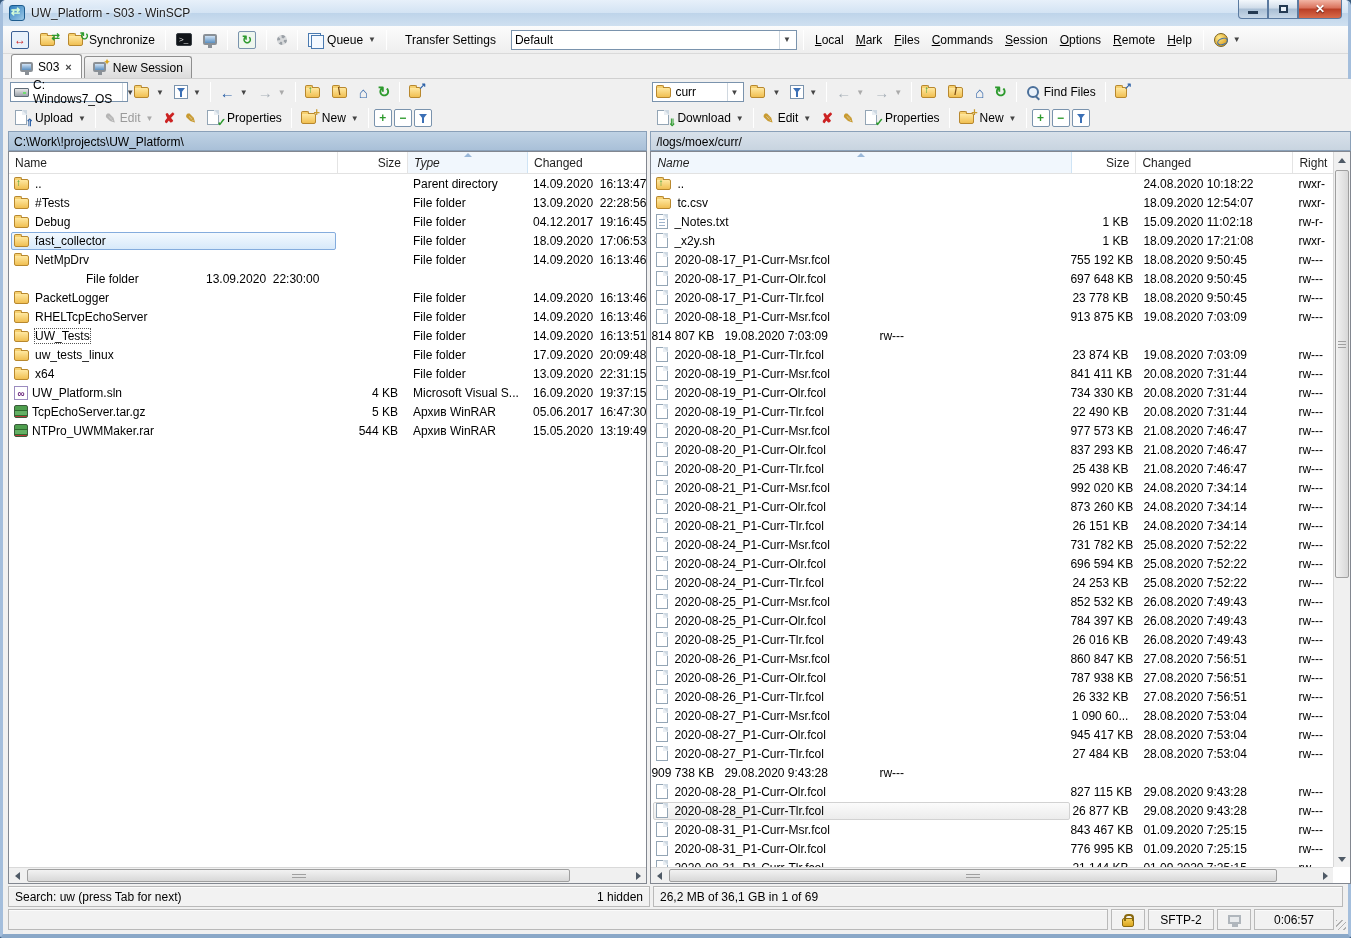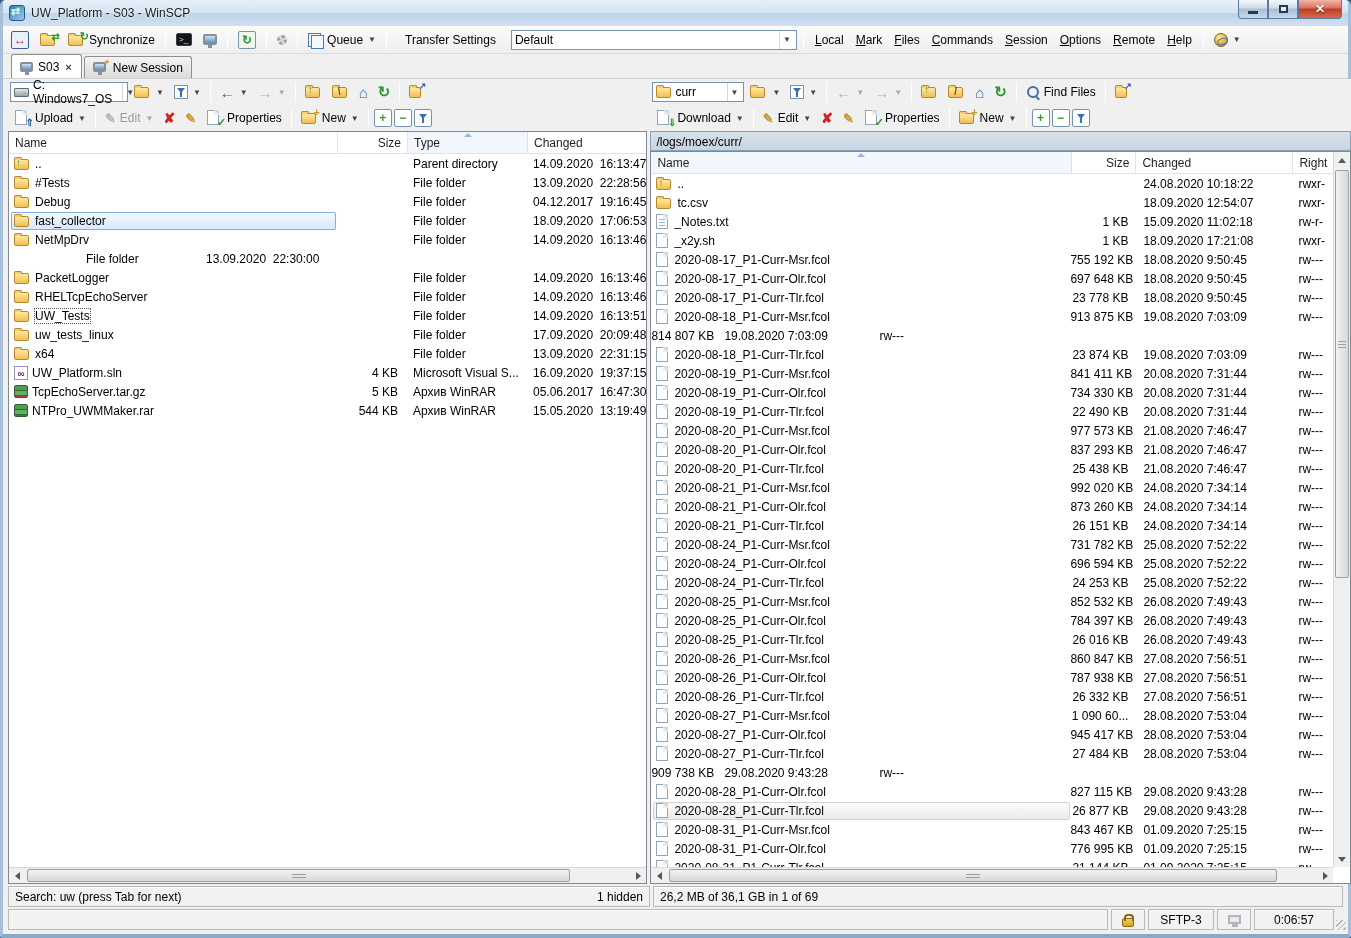--- a/index.html
+++ b/index.html
@@ -90,21 +90,21 @@
   .combo { display:flex; align-items:center; height:20px; border:1px solid #7a93ad; background:#fff; padding:0 2px 0 3px; gap:4px; }
   .combo .cval { padding-right:6px; }
   .combo .carr { font-size:8px; color:#444; border-left:1px solid #d0d8e0; padding:0 3px; align-self:stretch; display:flex; align-items:center; }
   .pathbar { height:20px; line-height:20px; padding:0 5px; border:1px solid #8aa0b8; white-space:nowrap; overflow:hidden; }
   .pathbar.act { background:linear-gradient(#bfd2e4,#a9c0d8); }
   .pathbar.inact { background:linear-gradient(#d8e1ea,#c8d4e0); }
 
   .listwrap { flex:1; display:flex; flex-direction:column; border:1px solid #828790; background:#fff; position:relative; overflow:hidden; }
   .lheader { height:22px; display:flex; border-bottom:1px solid #e2e2e2; background:#fff; flex:none; }
   .hcol { border-right:1px solid #e4e4e4; padding:0 6px; line-height:22px; color:#1f1f1f; position:relative; white-space:nowrap; overflow:hidden; }
-  .hcol.sorted { background:#f1f7fd; border-right-color:#cfe4f5; }
+  .hcol.sorted { background:#f1f7fd; border-right-color:#cfe4f5;font-style:italic; }
   .hcol.sorted::before { content:""; position:absolute; top:1px; left:50%; margin-left:-4px; border-left:4px solid transparent; border-right:4px solid transparent; border-bottom:4px solid #9ab8d9; }
   .hcol.num { text-align:right; }
   .rows-clip { flex:1; overflow:hidden; position:relative; }
   .frow { height:19px; display:flex; align-items:center; white-space:nowrap; }
   .cell { overflow:hidden; white-space:pre; flex:none; }
   .c-name { display:flex; align-items:center; padding-left:2px; }
   .panel.left  .c-name { width:327px; } .panel.left  .c-size { width:70px; text-align:right; padding-right:8px; }
   .panel.left  .c-type { width:120px; padding-left:7px; } .panel.left  .c-changed { flex:1; padding-left:7px; }
   .panel.right .c-name { width:419px; } .panel.right .c-size { width:64px; text-align:right; padding-right:6px; }
   .panel.right .c-changed { width:157px; padding-left:9px; } .panel.right .c-rights { flex:1; padding-left:7px; }
@@ -340,20 +340,21 @@
         <span class="sqbtn">
             <span class="glyph g-green">+</span>
           </span>
         <span class="sqbtn">
             <span class="glyph g-green">−</span>
           </span>
         <span class="sqbtn">
             <span class="ico-filter" style="border:none;width:12px;height:12px"></span>
           </span>
       </div>
+      <div class="pathbar act">C:\Work\!projects\UW_Platform\</div>
       <div class="listwrap">
         <div class="lheader">
           <div class="hcol" style="width:329px">Name</div>
           <div class="hcol num" style="width:70px">Size</div>
           <div class="hcol sorted" style="width:120px">Type</div>
           <div class="hcol" style="flex:1;border-right:none">Changed</div>
         </div>
         <div class="rows-clip" id="left-rows">
             <div class="frow">
               <div class="cell c-name"><span class="namebox"><span class="ic-wrap"><span class="icofolder"></span><span class="ovl glyph g-green" style="left:2px;top:2px;font-size:10px">↑</span></span><span class="fname">..</span></span></div>
@@ -830,21 +831,21 @@
       <span>26,2 MB of 36,1 GB in 1 of 69</span>
     </div>
   </div>
 
   <div class="sessionbar">
     <div class="sunken ss-main"></div>
     <div class="sunken ss-cell" style="width:34px">
         <span class="ico-lock"></span>
       </div>
     <div class="sunken ss-cell" style="width:66px">
-        <span>SFTP-3</span>
+        <span>SFTP-2</span>
       </div>
     <div class="sunken ss-cell" style="width:34px">
         <span class="ico-net"></span>
       </div>
     <div class="sunken ss-cell" style="width:80px">
         <span>0:06:57</span>
       </div>
     <div class="resize-grip"></div>
   </div>
 </div>

